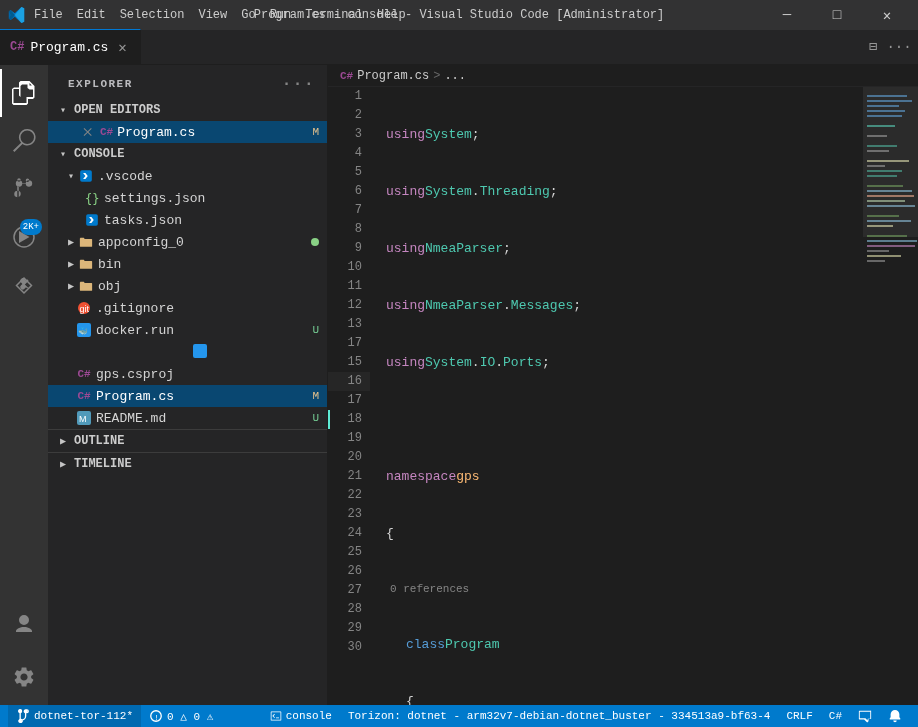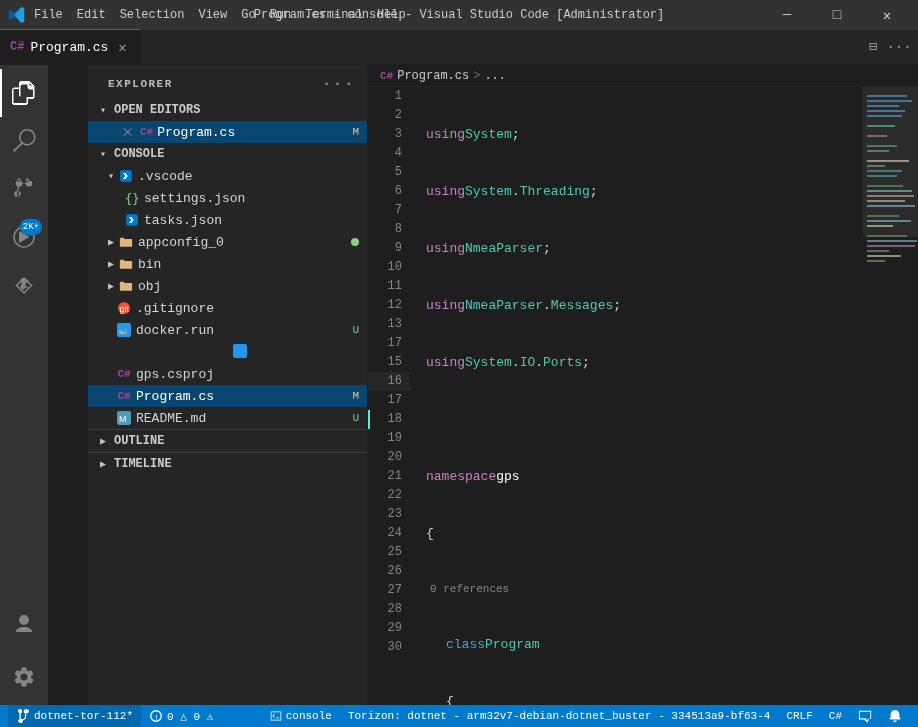--- a/index.html
+++ b/index.html
@@ -27,21 +27,21 @@
     #main { display: flex; flex: 1; overflow: hidden; }
 
     
     #activitybar { width: 48px; background: #333333; display: flex; flex-direction: column; align-items: center; padding-top: 4px; flex-shrink: 0; }
     .activity-item { width: 48px; height: 48px; display: flex; align-items: center; justify-content: center; cursor: pointer; color: #858585; font-size: 22px; position: relative; }
     .activity-item.active { color: #ffffff; }
     .activity-item.active::before { content: ''; position: absolute; left: 0; top: 0; bottom: 0; width: 2px; background: #ffffff; }
     .activity-badge { position: absolute; top: 6px; right: 6px; background: #007acc; color: white; font-size: 9px; border-radius: 10px; padding: 0 3px; min-width: 16px; height: 16px; display: flex; align-items: center; justify-content: center; }
 
     
-    #sidebar { width: 280px; background: #252526; display: flex; flex-direction: column; flex-shrink: 0; overflow: hidden; border-right: 1px solid #1e1e1e; margin-left: 40px; }
+    #sidebar { width: 280px; background: #252526; display: flex; flex-direction: column; flex-shrink: 0; overflow: hidden; border-right: 1px solid #1e1e1e; }
     #sidebar-header { padding: 10px 12px 6px 20px; font-size: 11px; color: #bbbbbe; letter-spacing: 1.5px; text-transform: uppercase; font-weight: 600; display: flex; justify-content: space-between; align-items: center; }
     #sidebar-content { flex: 1; overflow-y: auto; overflow-x: hidden; }
     #sidebar-content::-webkit-scrollbar { width: 8px; }
     #sidebar-content::-webkit-scrollbar-thumb { background: #424242; }
 
     .section-header { display: flex; align-items: center; gap: 4px; padding: 4px 8px; cursor: pointer; color: #cccccc; font-size: 12px; font-weight: 600; }
     .chevron { font-size: 10px; color: #c5c5c5; width: 14px; text-align: center; }
 
     .tree-item { display: flex; align-items: center; padding: 2px 0; cursor: pointer; height: 22px; position: relative; }
     .tree-item.active { background: #094771; color: #ffffff; }
@@ -74,21 +74,21 @@
     #line-numbers { width: 50px; background: #1e1e1e; color: #858585; text-align: right; padding: 0 8px 0 0; font-size: 13px; line-height: 19px; flex-shrink: 0; user-select: none; padding-top: 0; }
     .line-num { height: 19px; display: flex; align-items: center; justify-content: flex-end; padding-right: 8px; font-size: 12px; }
 
     #code-lines { flex: 1; padding: 0; font-size: 13px; line-height: 19px; color: #d4d4d4; white-space: pre; padding-left: 8px; }
     .code-line { height: 19px; display: flex; align-items: center; position: relative; }
 
     
     .kw { color: #569cd6; }      
     .kw2 { color: #c586c0; }     
     .type { color: #4ec9b0; }      
-    .ns { color: #ffffff; }      
+    .ns { color: #fdba74; }      
     .ref-hint { color: #858585; font-size: 11px; }
 
     
     #minimap { background: #1e1e1e; position: relative; overflow: hidden; }
 
     
     #statusbar { height: 22px; background: #007acc; display: flex; align-items: center; padding: 0 8px; font-size: 11px; color: #ffffff; flex-shrink: 0; gap: 0; }
     .status-item { padding: 0 8px; height: 22px; display: flex; align-items: center; gap: 4px; cursor: pointer; white-space: nowrap; }
     .status-left { display: flex; align-items: center; }
     .status-right { margin-left: auto; display: flex; align-items: center; }

